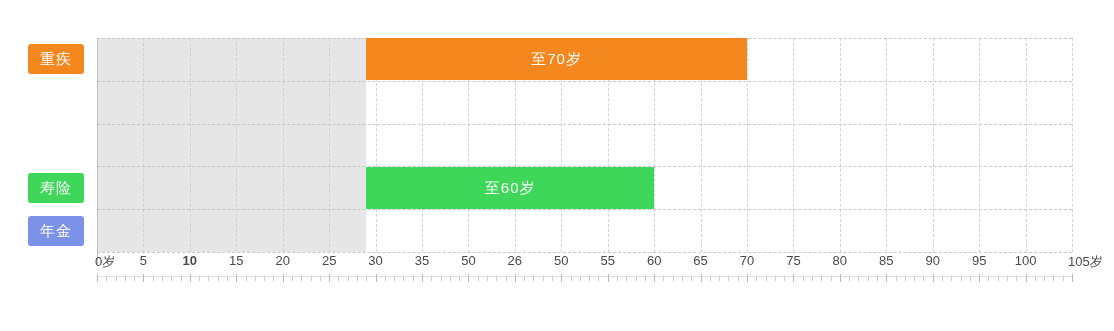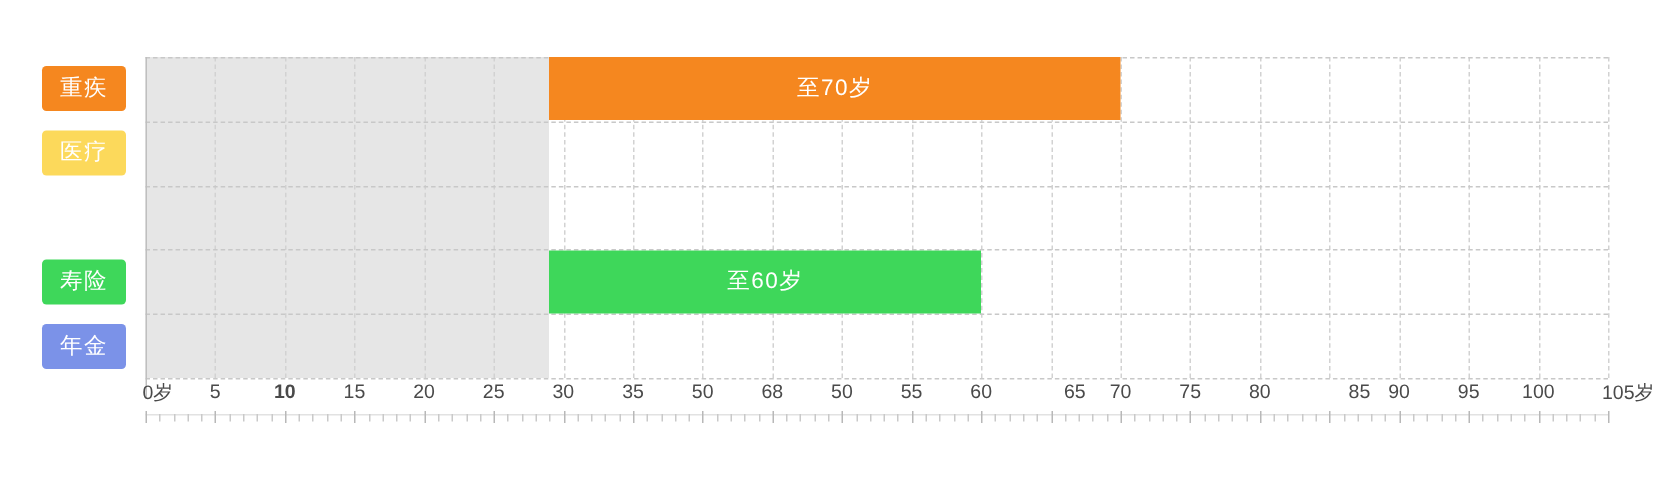--- a/index.html
+++ b/index.html
@@ -139,21 +139,20 @@
     border-top: 1px solid #e2e2e2;
   }
 </style>
 </head>
 <body>
 
 <div id="chart-root">
 
   <div class="cat-labels">
       <div class="cat-label" style="background: rgb(245, 135, 31); top: 6.4px;"><span>重疾</span></div>
-      <div class="cat-label" style="background: rgb(252, 217, 91); top: 49.2px;"><span>医疗</span></div>
       <div class="cat-label" style="background: rgb(62, 215, 90); top: 134.8px;"><span>寿险</span></div>
       <div class="cat-label" style="background: rgb(123, 146, 232); top: 177.6px;"><span>年金</span></div>
     </div>
 
   <div class="plot">
       <div class="plot-band" style="width: 269.286px; background: rgb(230, 230, 230);"></div>
       <div class="vline" style="left: 46.4286px;"></div>
       <div class="vline" style="left: 92.8571px;"></div>
       <div class="vline" style="left: 139.286px;"></div>
       <div class="vline" style="left: 185.714px;"></div>
@@ -295,28 +294,28 @@
       <div class="tick-major" style="left: 975px;"></div>
       <div class="tick-label" style="left: 0px; transform: translateX(-2px);">0岁</div>
       <div class="tick-label" style="left: 46.4286px; transform: translateX(-50%);">5</div>
       <div class="tick-label" style="left: 92.8571px; transform: translateX(-50%); font-weight: bold;">10</div>
       <div class="tick-label" style="left: 139.286px; transform: translateX(-50%);">15</div>
       <div class="tick-label" style="left: 185.714px; transform: translateX(-50%);">20</div>
       <div class="tick-label" style="left: 232.143px; transform: translateX(-50%);">25</div>
       <div class="tick-label" style="left: 278.571px; transform: translateX(-50%);">30</div>
       <div class="tick-label" style="left: 325px; transform: translateX(-50%);">35</div>
       <div class="tick-label" style="left: 371.429px; transform: translateX(-50%);">50</div>
-      <div class="tick-label" style="left: 417.857px; transform: translateX(-50%);">68</div>
+      <div class="tick-label" style="left: 417.857px; transform: translateX(-50%);">26</div>
       <div class="tick-label" style="left: 464.286px; transform: translateX(-50%);">50</div>
       <div class="tick-label" style="left: 510.714px; transform: translateX(-50%);">55</div>
       <div class="tick-label" style="left: 557.143px; transform: translateX(-50%);">60</div>
-      <div class="tick-label" style="left: 603.571px; transform: translateX(-50%); margin-left: 16px;">65</div>
+      <div class="tick-label" style="left: 603.571px; transform: translateX(-50%);">65</div>
       <div class="tick-label" style="left: 650px; transform: translateX(-50%);">70</div>
       <div class="tick-label" style="left: 696.429px; transform: translateX(-50%);">75</div>
       <div class="tick-label" style="left: 742.857px; transform: translateX(-50%);">80</div>
-      <div class="tick-label" style="left: 789.286px; transform: translateX(-50%); margin-left: 20px;">85</div>
+      <div class="tick-label" style="left: 789.286px; transform: translateX(-50%);">85</div>
       <div class="tick-label" style="left: 835.714px; transform: translateX(-50%);">90</div>
       <div class="tick-label" style="left: 882.143px; transform: translateX(-50%);">95</div>
       <div class="tick-label" style="left: 928.571px; transform: translateX(-50%);">100</div>
       <div class="tick-label" style="left: 975px; transform: translateX(-4px);">105岁</div>
     </div>
 
 </div>
 
 </body></html>

